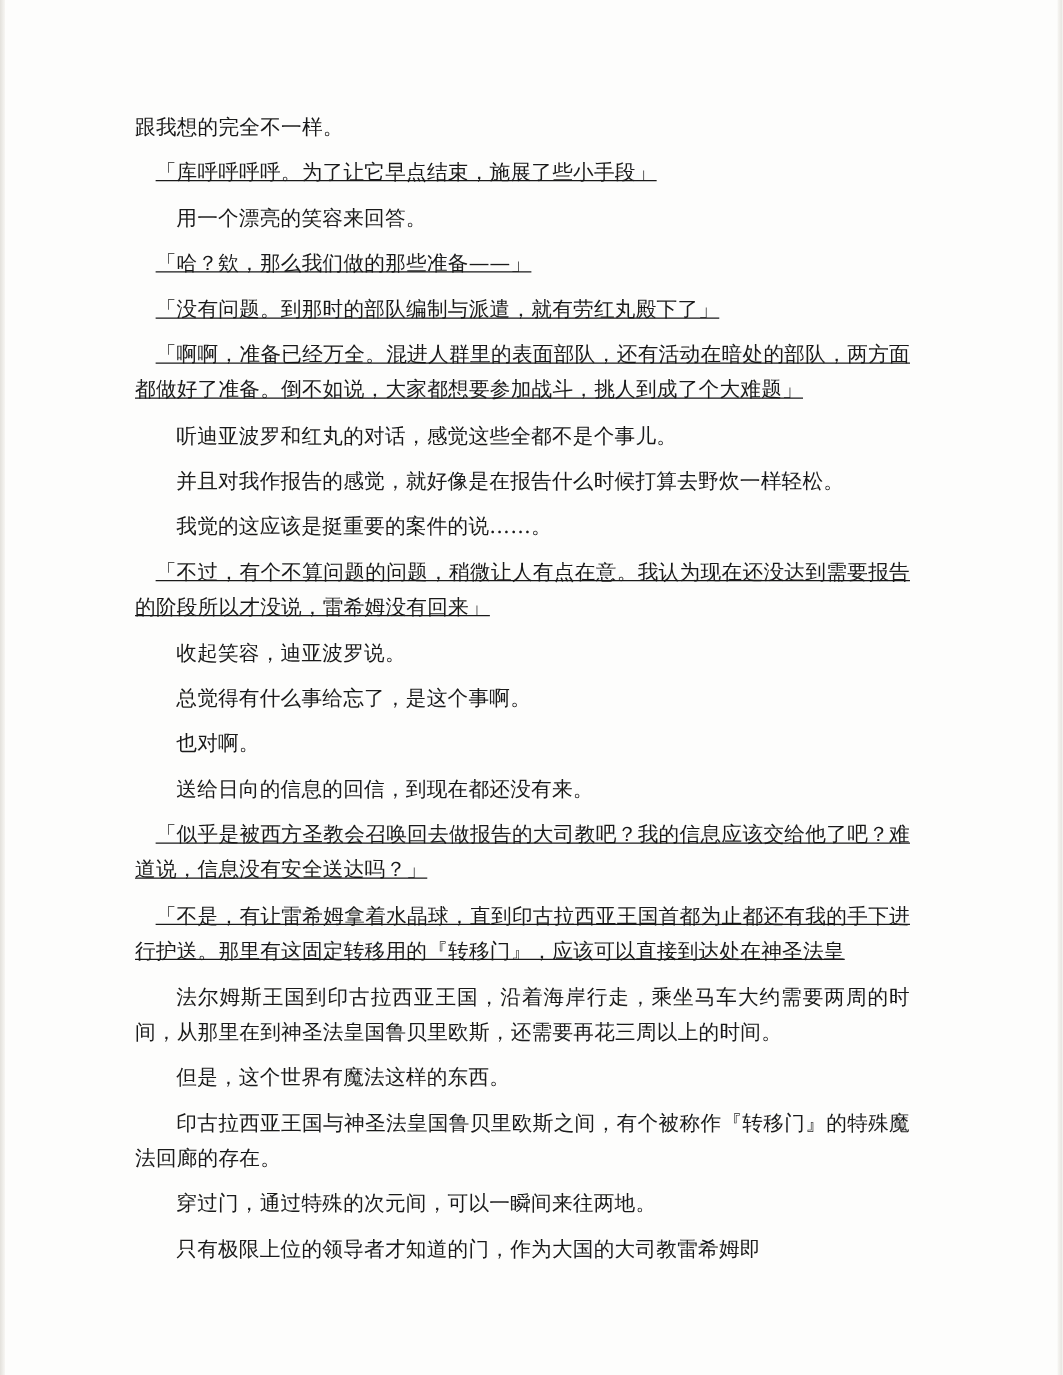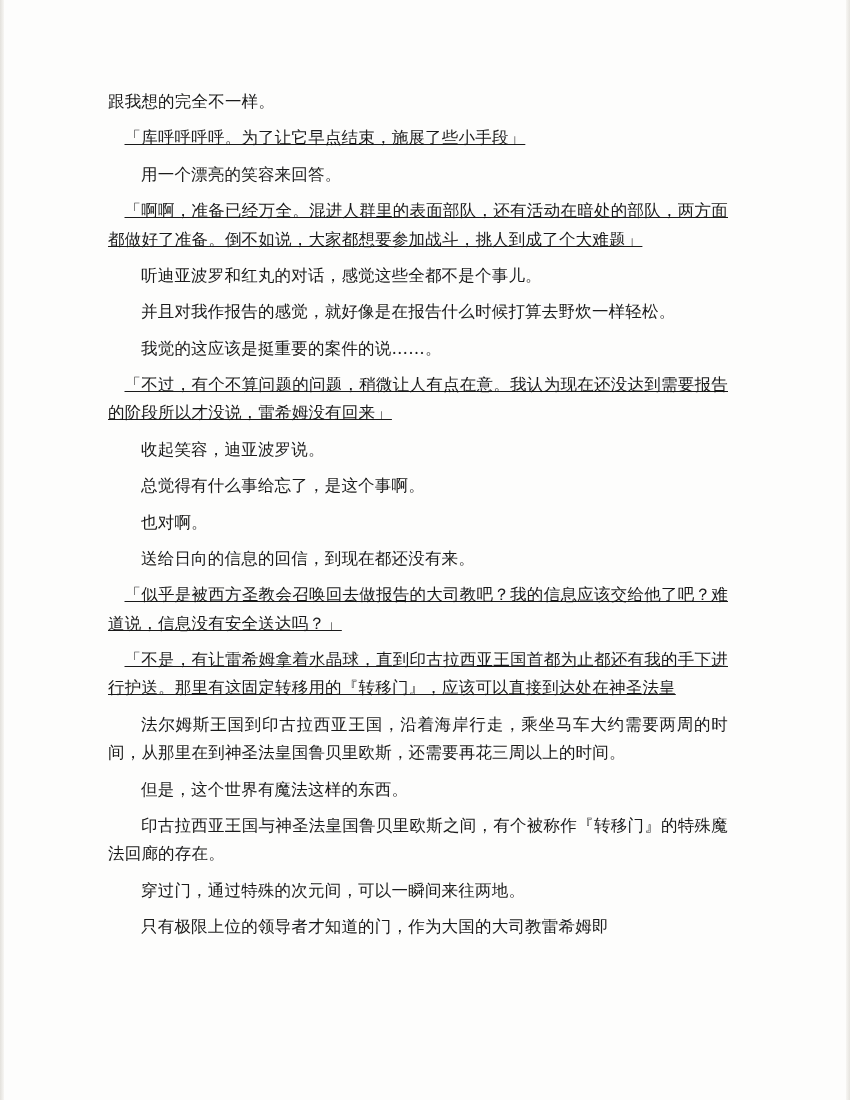--- a/index.html
+++ b/index.html
@@ -65,20 +65,22 @@
 <body>
 
 <div class="page">
   <div class="edge-left"></div>
   <div class="edge-right"></div>
 
   <div class="content">
     <p class="noindent">跟我想的完全不一样。</p>
     <p class="hang">「库呼呼呼呼。为了让它早点结束，施展了些小手段」</p>
     <p class="indent">用一个漂亮的笑容来回答。</p>
+    <p class="hang">「哈？欸，那么我们做的那些准备——」</p>
+    <p class="hang">「没有问题。到那时的部队编制与派遣，就有劳红丸殿下了」</p>
     <p class="hang">「啊啊，准备已经万全。混进人群里的表面部队，还有活动在暗处的部队，两方面都做好了准备。倒不如说，大家都想要参加战斗，挑人到成了个大难题」</p>
     <p class="indent">听迪亚波罗和红丸的对话，感觉这些全都不是个事儿。</p>
     <p class="indent">并且对我作报告的感觉，就好像是在报告什么时候打算去野炊一样轻松。</p>
     <p class="indent">我觉的这应该是挺重要的案件的说……。</p>
     <p class="hang">「不过，有个不算问题的问题，稍微让人有点在意。我认为现在还没达到需要报告的阶段所以才没说，雷希姆没有回来」</p>
     <p class="indent">收起笑容，迪亚波罗说。</p>
     <p class="indent">总觉得有什么事给忘了，是这个事啊。</p>
     <p class="indent">也对啊。</p>
     <p class="indent">送给日向的信息的回信，到现在都还没有来。</p>
     <p class="hang">「似乎是被西方圣教会召唤回去做报告的大司教吧？我的信息应该交给他了吧？难道说，信息没有安全送达吗？」</p>

